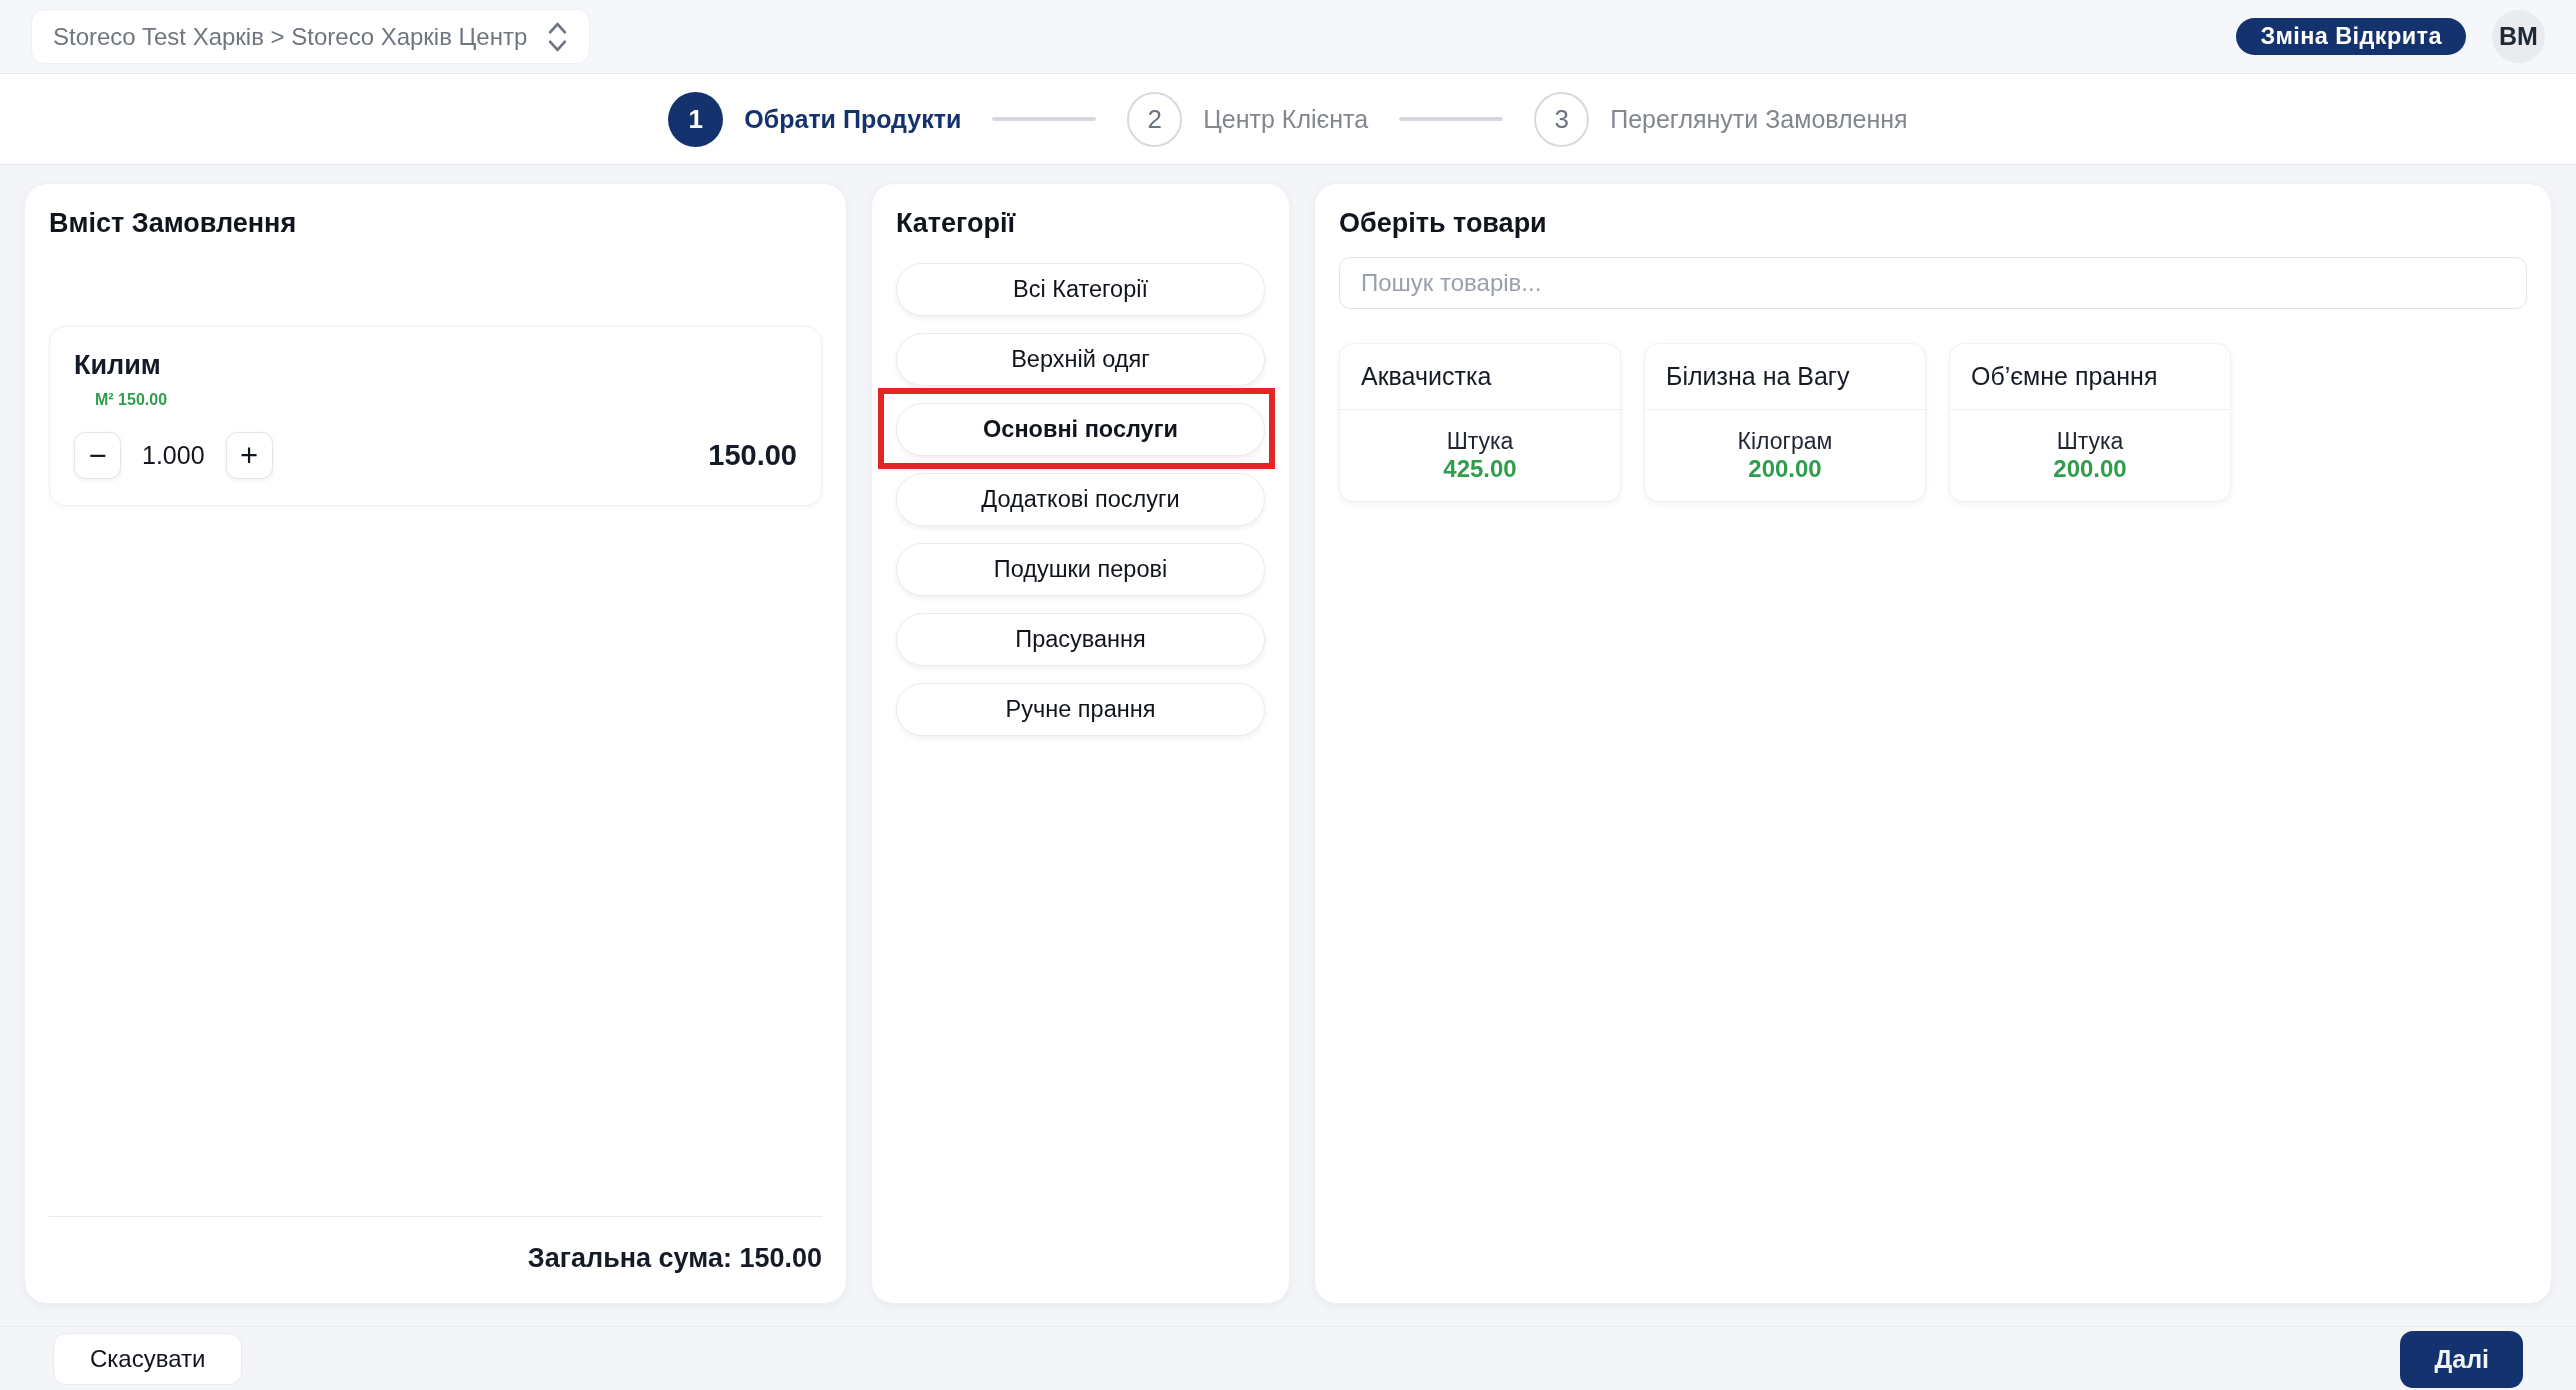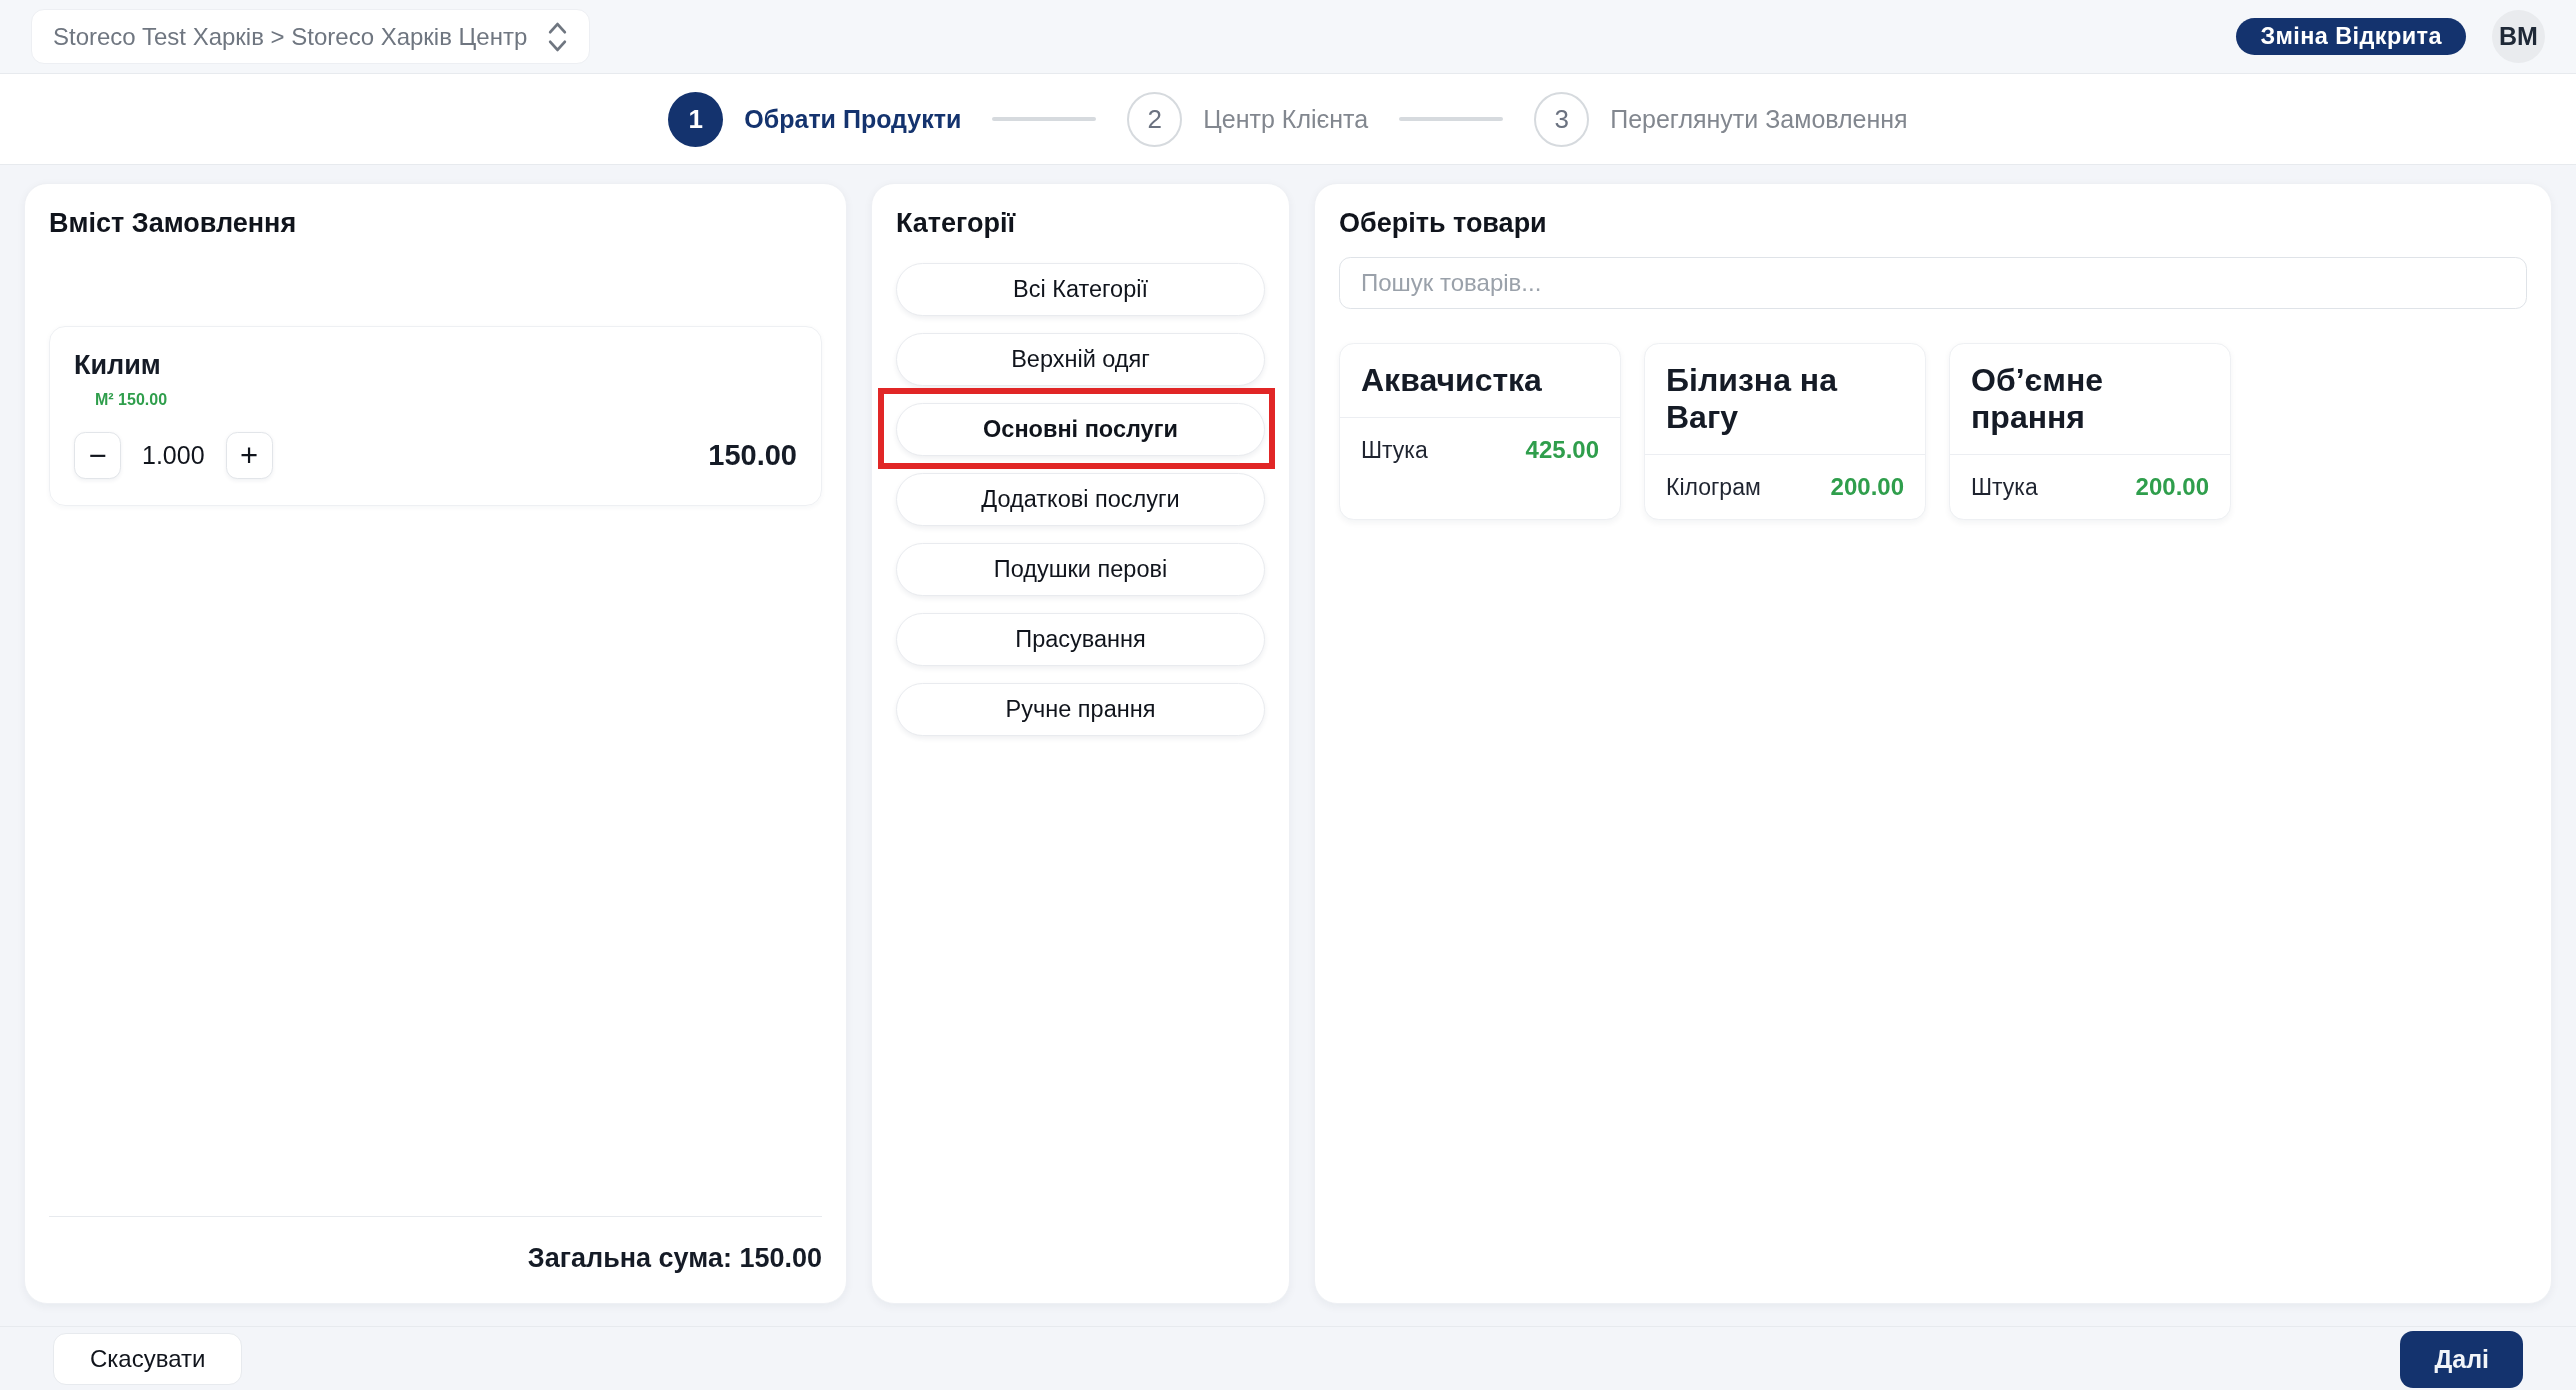--- a/index.html
+++ b/index.html
@@ -106,22 +106,22 @@
     border:1.6px solid #dfe3e8; border-radius:11.3px;
     padding:0 21px; font-size:24px; color:#10141c; outline:none;
     font-family:Liberation Sans, sans-serif; background:#ffffff;
   }
   .search-input::placeholder { color:#9aa1aa; }
   .product-grid { margin-top:34px; display:flex; flex-wrap:wrap; gap:23px; }
   .product-card {
     width:282px; background:#ffffff; border:1.6px solid #eef0f3; border-radius:14.6px;
     box-shadow:0 2.4px 6.5px rgba(25,39,64,.05); cursor:pointer; overflow:hidden;
   }
-  .product-card-title { padding:18px 21px; font-size:32px; font-weight:700; border-bottom:1.6px solid #eceef2; }
-  .product-card-row { padding:18px 21px; display:flex; align-items:center; justify-content:space-between; }
+  .product-card-title { padding:18px 21px; font-size:25px; font-weight:400; border-bottom:1.6px solid #eceef2; }
+  .product-card-row { padding:18px 21px; display:flex; align-items:center; justify-content:center;flex-direction:column; }
   .product-unit { font-size:23px; color:#1f2430; }
   .product-price { font-size:24px; font-weight:700; color:#2f9e4c; }
 
   
   .footer {
     height:65px; border-top:1.6px solid #e7eaee;
     display:flex; align-items:center; padding:0 53px; background:#f3f5f9;
   }
   .cancel-btn {
     height:52px; padding:0 36px; background:#ffffff;

